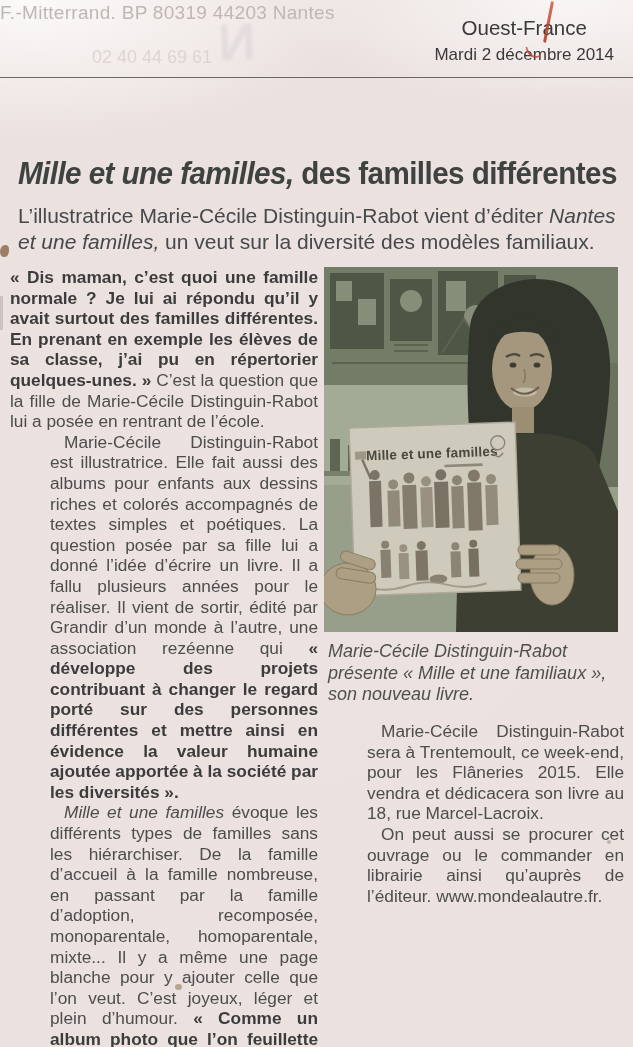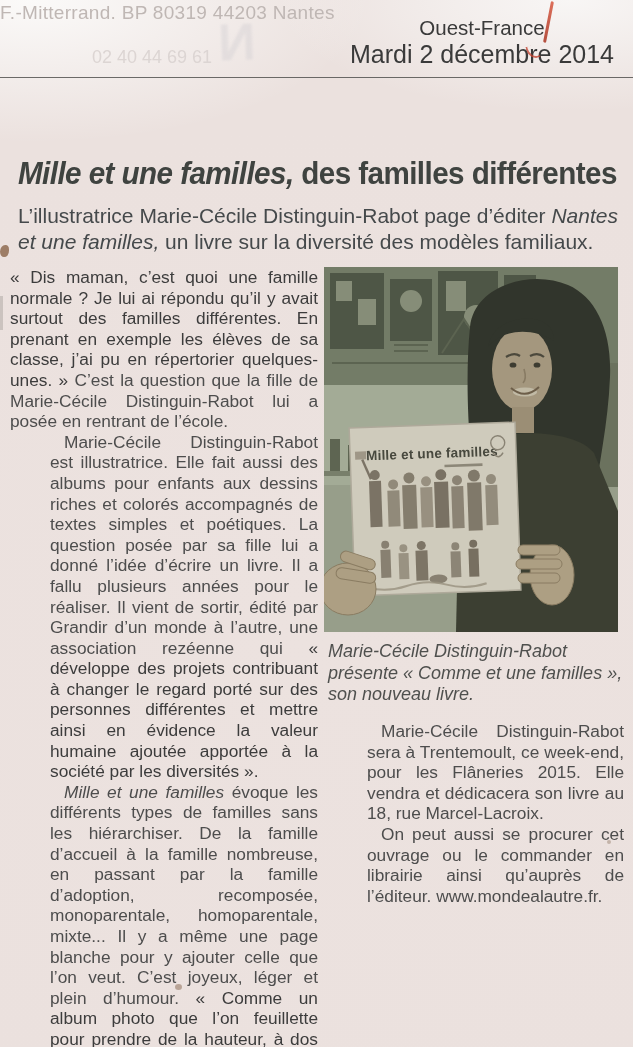--- a/index.html
+++ b/index.html
@@ -13,34 +13,34 @@
     color:#4c4c4c;}
   
   .addr{position:absolute;top:2px;left:0;font-size:19px;letter-spacing:.3px;color:#bfb7b4;}
   .phone{position:absolute;top:27px;left:92px;font-size:18px;color:#dcd5d3;margin-top:20px;}
   .mail{position:absolute;top:48px;left:2px;font-size:17px;color:#e0dad8;filter:blur(.5px);}
   .ghost-n{position:absolute;top:12px;left:218px;font-size:52px;font-weight:bold;color:#d9d5d7;
     transform:scaleX(-1) rotate(2deg);opacity:.55;filter:blur(1.2px);}
   
   .masthead{position:absolute;top:14px;right:19px;text-align:center;line-height:27px;color:#3a3a3a;}
   .masthead .paper-name{font-size:20.5px;}
-  .masthead .paper-date{font-size:25px;}
+  .masthead .paper-date{font-size:17px;}
   .rule{position:absolute;top:77px;left:0;width:633px;height:0;border-top:1.5px solid rgba(72,72,70,.8);}
   
   .headline{position:absolute;left:18px;top:155px;font-size:31.5px;font-weight:bold;color:#3f4340;
     letter-spacing:-.6px;white-space:nowrap;transform:scaleX(.94);transform-origin:left center;}
   .headline .t-italic{font-style:italic;}
   .standfirst{position:absolute;left:18px;top:203px;width:600px;font-size:21px;line-height:25.5px;color:#45494b;}
   
   .col{position:absolute;font-size:17.3px;line-height:20.6px;text-align:justify;color:#4d4d4d;}
   .col-left{left:10px;top:267px;width:308px;}
   .col-right{left:327px;top:721px;width:297px;}
   .col p.para{margin:0;}
   .col p.para.indent{text-indent:14px;margin-left:40px;}
-  .b{font-weight:normal;color:#3c3c3c;}
+  .b{font-weight:bold;color:#3c3c3c;}
   .i{font-style:italic;}
   
   .photo-frame{position:absolute;left:324px;top:267px;width:294px;height:365px;}
   .photo-frame svg{display:block;width:294px;height:365px;}
   .photo-frame svg text{font-family:"Liberation Sans",sans-serif;}
   .caption{position:absolute;left:328px;top:641px;width:298px;font-style:italic;
     font-size:18px;line-height:21.5px;color:#4f504e;}
   
   .red-slash{position:absolute;left:547px;top:1px;width:3px;height:42px;border-radius:2px;
     background:linear-gradient(#d8573f,#a93320);transform:rotate(11deg);opacity:.85;}
@@ -66,21 +66,21 @@
     <div class="paper-name">Ouest-France</div>
     <div class="paper-date">Mardi 2 décembre 2014</div>
   </div>
   <div class="red-slash"></div>
   <div class="red-squiggle"></div>
   <div class="rule"></div>
 
   <h1 class="headline" style="margin:0;">
     <span class="t-italic">Mille et une familles,</span><span> des familles différentes</span>
   </h1>
-  <div class="standfirst"><span>L’illustratrice Marie-Cécile Distinguin-Rabot page d’éditer </span><span class="i">Nantes</span><br><span class="i">et une familles,</span><span> un livre sur la diversité des modèles familiaux.</span></div>
+  <div class="standfirst"><span>L’illustratrice Marie-Cécile Distinguin-Rabot vient d’éditer </span><span class="i">Nantes</span><br><span class="i">et une familles,</span><span> un veut sur la diversité des modèles familiaux.</span></div>
 
   <div class="col col-left">
       <p class="para"><span class="b">« Dis maman, c’est quoi une famille normale ? Je lui ai répondu qu’il y avait surtout des familles différentes. En prenant en exemple les élèves de sa classe, j’ai pu en répertorier quelques-unes. » </span><span>C’est la question que la fille de Marie-Cécile Distinguin-Rabot lui a posée en rentrant de l’école.</span></p>
       <p class="para indent"><span>Marie-Cécile Distinguin-Rabot est illustratrice. Elle fait aussi des albums pour enfants aux dessins riches et colorés accompagnés de textes simples et poétiques. La question posée par sa fille lui a donné l’idée d’écrire un livre. Il a fallu plusieurs années pour le réaliser. Il vient de sortir, édité par Grandir d’un monde à l’autre, une association rezéenne qui </span><span class="b">« développe des projets contribuant à changer le regard porté sur des personnes différentes et mettre ainsi en évidence la valeur humaine ajoutée apportée à la société par les diversités ».</span></p>
       <p class="para indent"><span class="i">Mille et une familles</span><span> évoque les différents types de familles sans les hiérarchiser. De la famille d’accueil à la famille nombreuse, en passant par la famille d’adoption, recomposée, monoparentale, homoparentale, mixte... Il y a même une page blanche pour y ajouter celle que l’on veut. C’est joyeux, léger et plein d’humour. </span><span class="b">« Comme un album photo que l’on feuillette pour prendre de la hauteur, à dos d’éléphant, en</span></p>
     </div>
 
   <div class="photo-frame">
     <svg viewBox="0 0 294 365" aria-hidden="true">
       <rect width="294" height="365" fill="#9aa28d"></rect>
@@ -211,21 +211,21 @@
         <rect x="12" y="303" width="40" height="11" rx="5.5" transform="rotate(9 32 308)"></rect>
         <ellipse cx="228" cy="308" rx="22" ry="30"></ellipse>
         <rect x="194" y="278" width="42" height="10" rx="5"></rect>
         <rect x="192" y="292" width="46" height="10" rx="5"></rect>
         <rect x="194" y="306" width="42" height="10" rx="5"></rect>
       </g>
       <rect width="294" height="365" fill="#6f7860" opacity="0.07"></rect>
     </svg>
   </div>
 
-  <div class="caption">Marie-Cécile Distinguin-Rabot présente « Comme et une familles », son nouveau livre.</div>
+  <div class="caption">Marie-Cécile Distinguin-Rabot présente « Mille et une familiaux », son nouveau livre.</div>
 
   <div class="col col-right">
       <p class="para indent"><span>Marie-Cécile Distinguin-Rabot sera à Trentemoult, ce week-end, pour les Flâneries 2015. Elle vendra et dédicacera son livre au 18, rue Marcel-Lacroix.</span></p>
       <p class="para indent"><span>On peut aussi se procurer cet ouvrage ou le commander en librairie ainsi qu’auprès de l’éditeur. www.mondealautre.fr.</span></p>
     </div>
 
   <div class="speck-a"></div>
   <div class="speck-b"></div>
   <div class="speck-c"></div>
   <div class="speck-d"></div>

